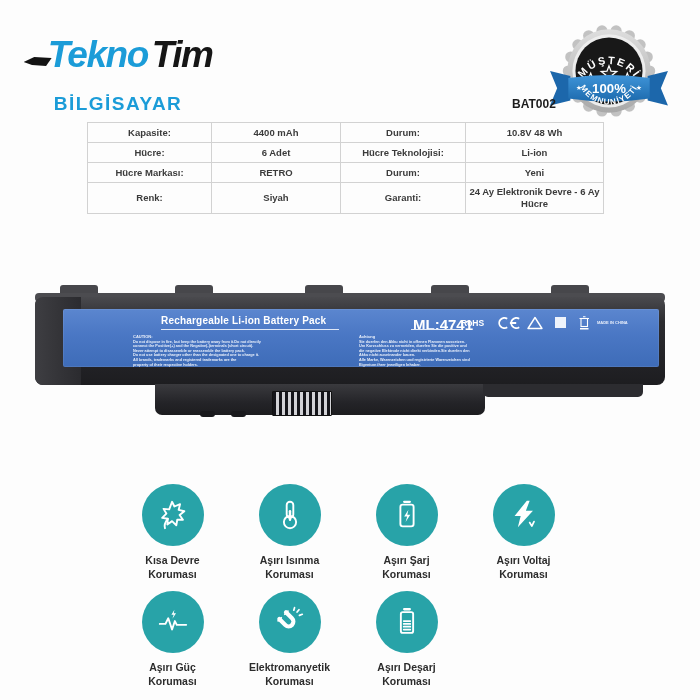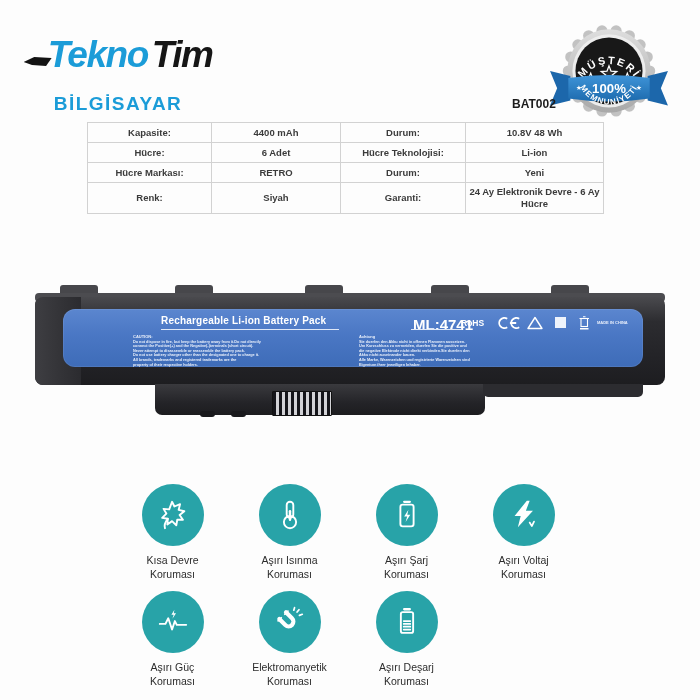--- a/index.html
+++ b/index.html
@@ -32,23 +32,23 @@
 
   
   .battery{position:absolute;left:35px;top:283px;width:630px;height:142px;}
   .bat-tab{position:absolute;top:2px;width:38px;height:11px;background:#47474b;
     border-radius:3px 3px 0 0;box-shadow:inset 0 -3px 0 #2a2a2d;}
   .bat-ridge{position:absolute;left:0;top:10px;width:630px;height:9px;background:#4c4c50;border-radius:4px;}
   .bat-body{position:absolute;left:0;top:14px;width:630px;height:88px;border-radius:8px;
     background:linear-gradient(180deg,#4a4a4e 0%,#2c2c30 28%,#232327 70%,#1d1d20 100%);}
   .bat-endcap{position:absolute;left:0;top:14px;width:46px;height:88px;border-radius:8px 0 0 8px;
     background:linear-gradient(90deg,#3e3e42,#2b2b2f);}
-  .bat-label{position:absolute;left:28px;top:26px;width:580px;height:58px;border-radius:12px;
+  .bat-label{position:absolute;left:28px;top:26px;width:580px;height:58px;border-radius:2px;
     background:linear-gradient(180deg,#5b86cf 0%,#4a77c4 45%,#3e6cb8 100%);
-    box-shadow:inset 0 0 0 1px rgba(255,255,255,.08);overflow:hidden;}
+    box-shadow:inset 0 0 0 1px rgba(255,255,255,.08);overflow:hidden;padding-left:16px;}
   .lbl-title{position:absolute;left:98px;top:6px;font-size:10px;font-weight:700;color:#fff;letter-spacing:.2px;}
   .lbl-line1{position:absolute;left:98px;top:20px;width:178px;height:1px;background:#dfe8f7;}
   .lbl-model{position:absolute;left:350px;top:7px;font-size:15px;font-weight:700;color:#fff;}
   .lbl-line2{position:absolute;left:348px;top:20px;width:50px;height:1px;background:#dfe8f7;}
   .lbl-rohs{position:absolute;left:398px;top:9px;font-size:8.5px;font-weight:700;color:#fff;}
   .lbl-ce{position:absolute;left:434px;top:8px;}
   .lbl-tri{position:absolute;left:464px;top:7px;}
   .lbl-sq{position:absolute;left:492px;top:8px;width:11px;height:11px;background:#eef3fb;}
   .lbl-bin{position:absolute;left:514px;top:6px;}
   .lbl-made{position:absolute;left:534px;top:11px;transform:scale(.5);transform-origin:top left;
@@ -65,21 +65,21 @@
   .bat-connector{position:absolute;left:237px;top:108px;width:58px;height:23px;border:1px solid #111;
     background:repeating-linear-gradient(90deg,#15151a 0 3px,#d2d2d6 3px 6px);border-radius:1px;}
   .bat-foot{position:absolute;top:128px;width:15px;height:6px;background:#19191c;border-radius:3px;}
 
   
   .features{position:absolute;left:114px;top:484px;width:468px;display:grid;
     grid-template-columns:repeat(4,117px);grid-auto-rows:107px;}
   .feature{text-align:center;}
   .fcirc{width:62px;height:62px;border-radius:50%;margin:0 auto;display:flex;
     align-items:center;justify-content:center;}
-  .flabel{margin-top:7px;font-size:10.5px;font-weight:400;color:#2c2c2c;line-height:1.35;}
+  .flabel{margin-top:7px;font-size:10.5px;font-weight:700;color:#2c2c2c;line-height:1.35;}
 
   .icon-svg{display:block;}
 </style>
 </head>
 <body>
 
 <div class="page">
 
   <div class="logo">
     <div class="logo-row">

